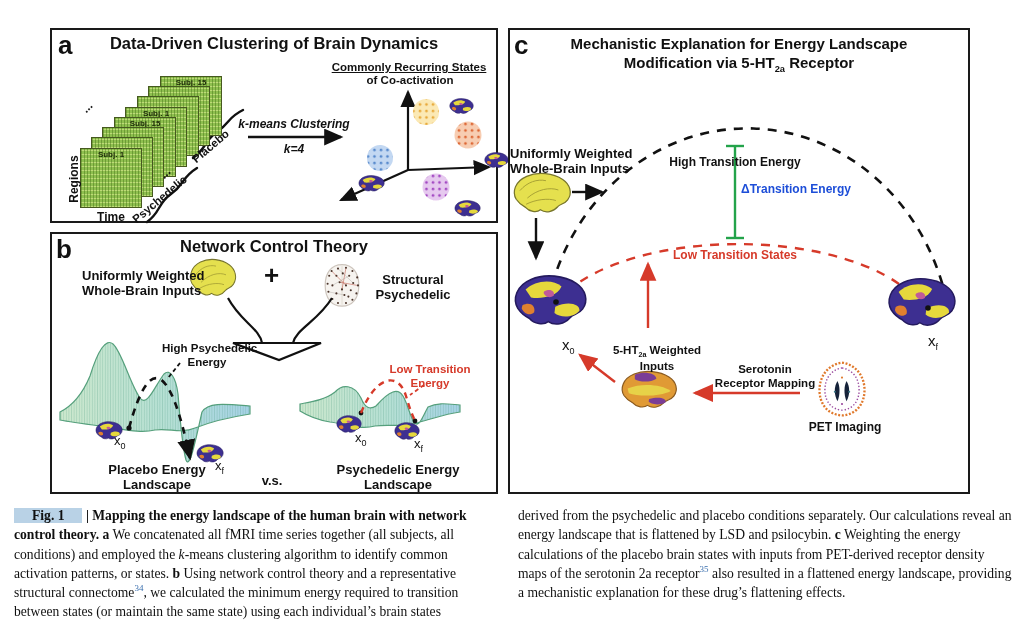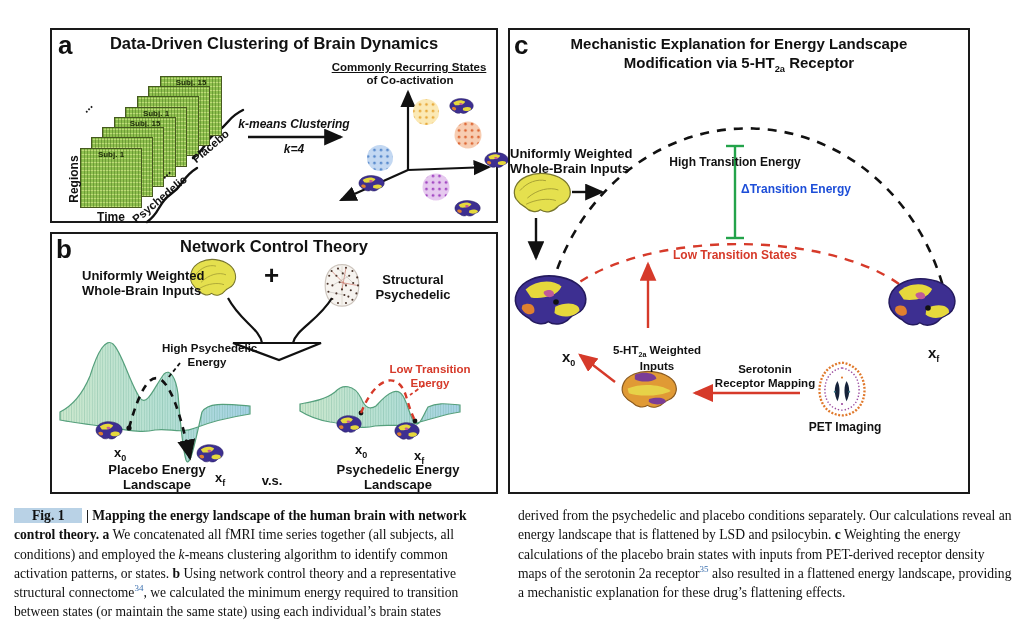--- a/index.html
+++ b/index.html
@@ -13,21 +13,21 @@
   .red{color:#d63a2a;}
   .green{color:#1d4ed8;}
   .it{font-style:italic;}
   .mat{position:absolute;width:62px;height:60px;border:1px solid #46591f;box-sizing:border-box;
        background-color:#8fc04f;
        background-image:repeating-linear-gradient(90deg,rgba(66,110,22,.45) 0 1px,rgba(0,0,0,0) 1px 3px),
                         repeating-linear-gradient(0deg,rgba(235,246,160,.5) 0 1px,rgba(0,0,0,0) 1px 4px);}
   .mat .sl{position:absolute;top:1px;left:0;right:0;text-align:center;font-size:8px;font-weight:bold;color:#1c2a08;}
   .rot{transform-origin:center center;}
   sub{font-size:62%;}
-  .xl{position:absolute;font-weight:bold;font-size:13px;margin-top:12px;}
+  .xl{position:absolute;font-weight:normal;font-size:13px;}
   .xl sub{font-size:9px;}
   .cap{position:absolute;font-family:"Liberation Serif",serif;font-size:13.6px;line-height:19.3px;
        color:#101010;text-align:left;}
   .capb{font-weight:bold;}
   .figtag{font-weight:bold;background:#b9d2e6;padding:0 18px;}
   .ref{color:#3a6fae;font-size:9px;vertical-align:super;line-height:0;}
   svg{position:absolute;left:0;top:0;overflow:visible;}
   .sm10{font-size:13px;} .sm11{font-size:11.5px;} .sm12{font-size:12px;} .sm13{font-size:13px;}
 </style>
 </head>

